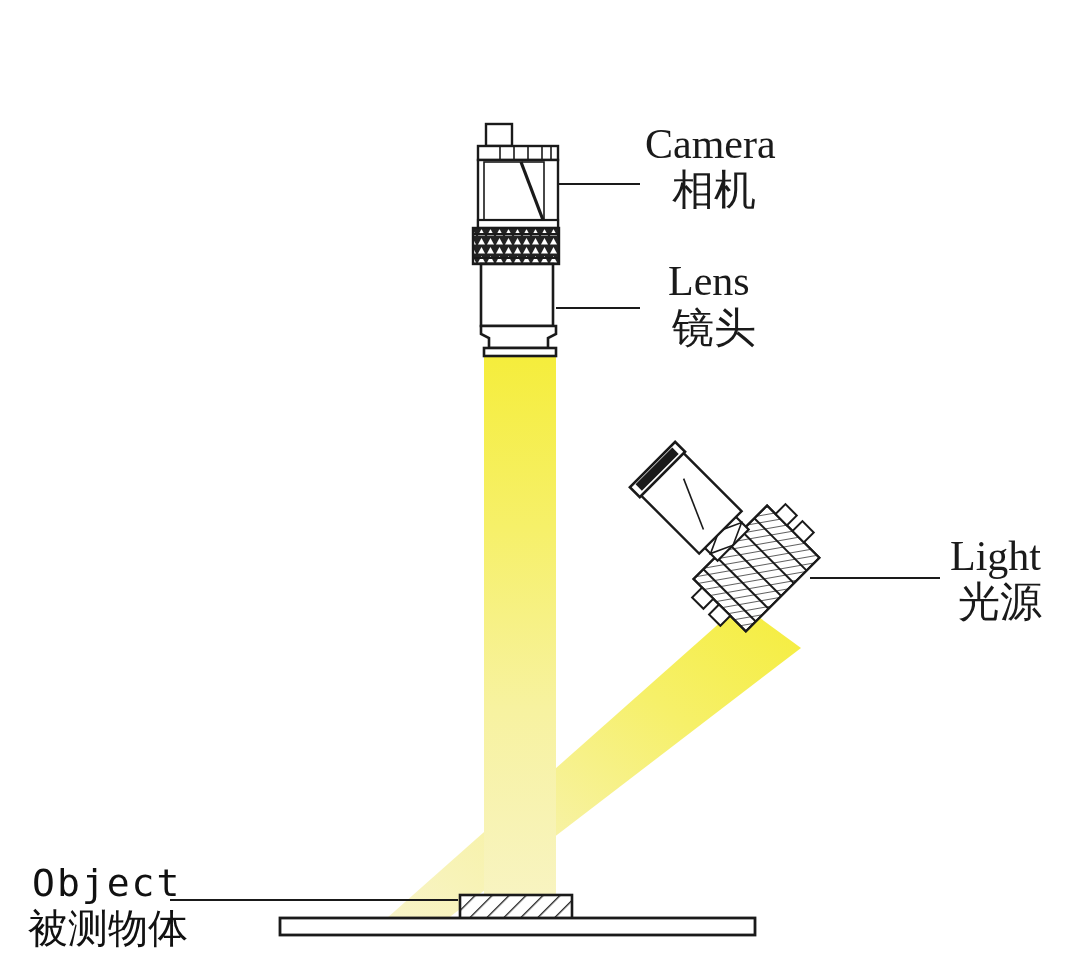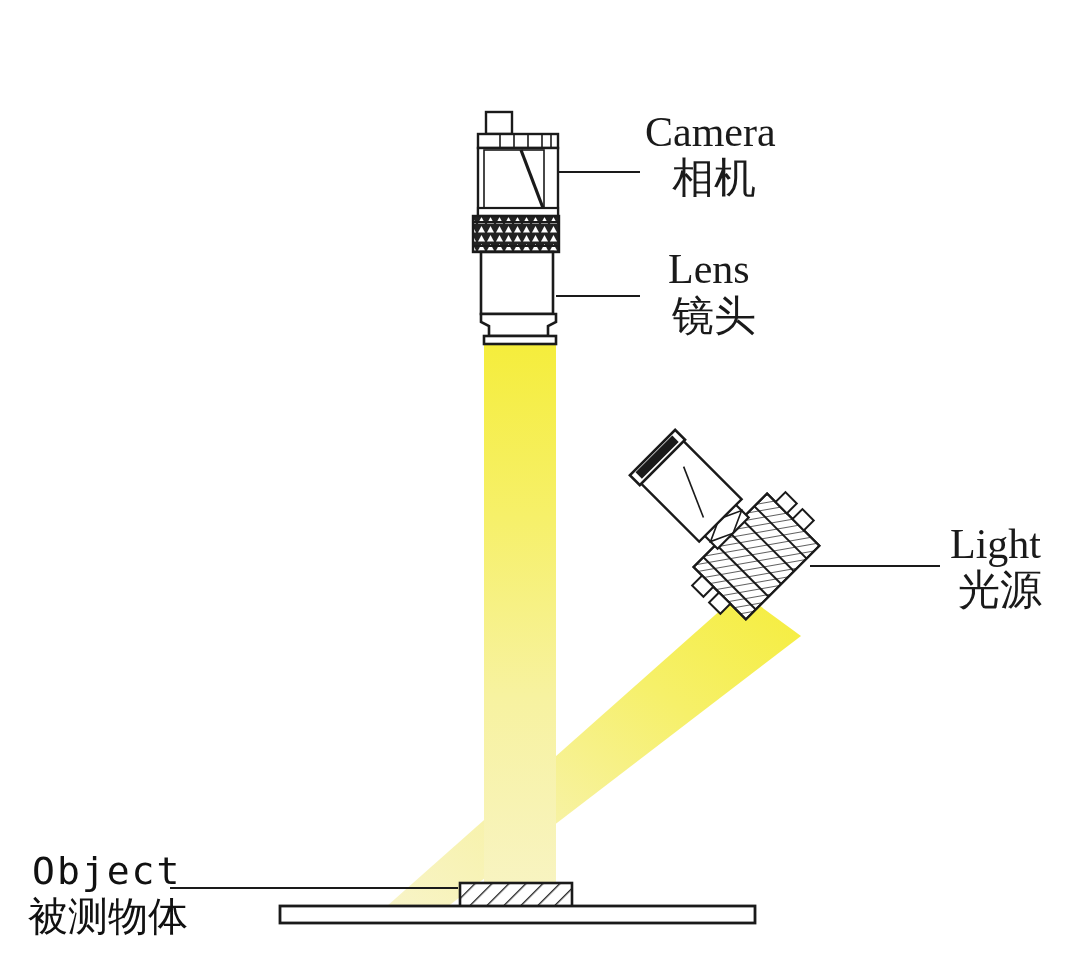--- a/index.html
+++ b/index.html
@@ -9,21 +9,21 @@
   }
   body {
     width: 1082px;
     height: 957px;
     position: relative;
     overflow: hidden;
     font-family: "Liberation Serif", serif;
   }
   #diagram-root {
     position: absolute;
-    left: 0; top: 0;
+    left: 0; top: 12px;
     width: 1082px;
     height: 718px;
   }
   svg#scene {
     display: block;
     width: 1082px;
     height: 957px;
   }
   .lbl-en {
     font-family: "Liberation Serif", serif;

